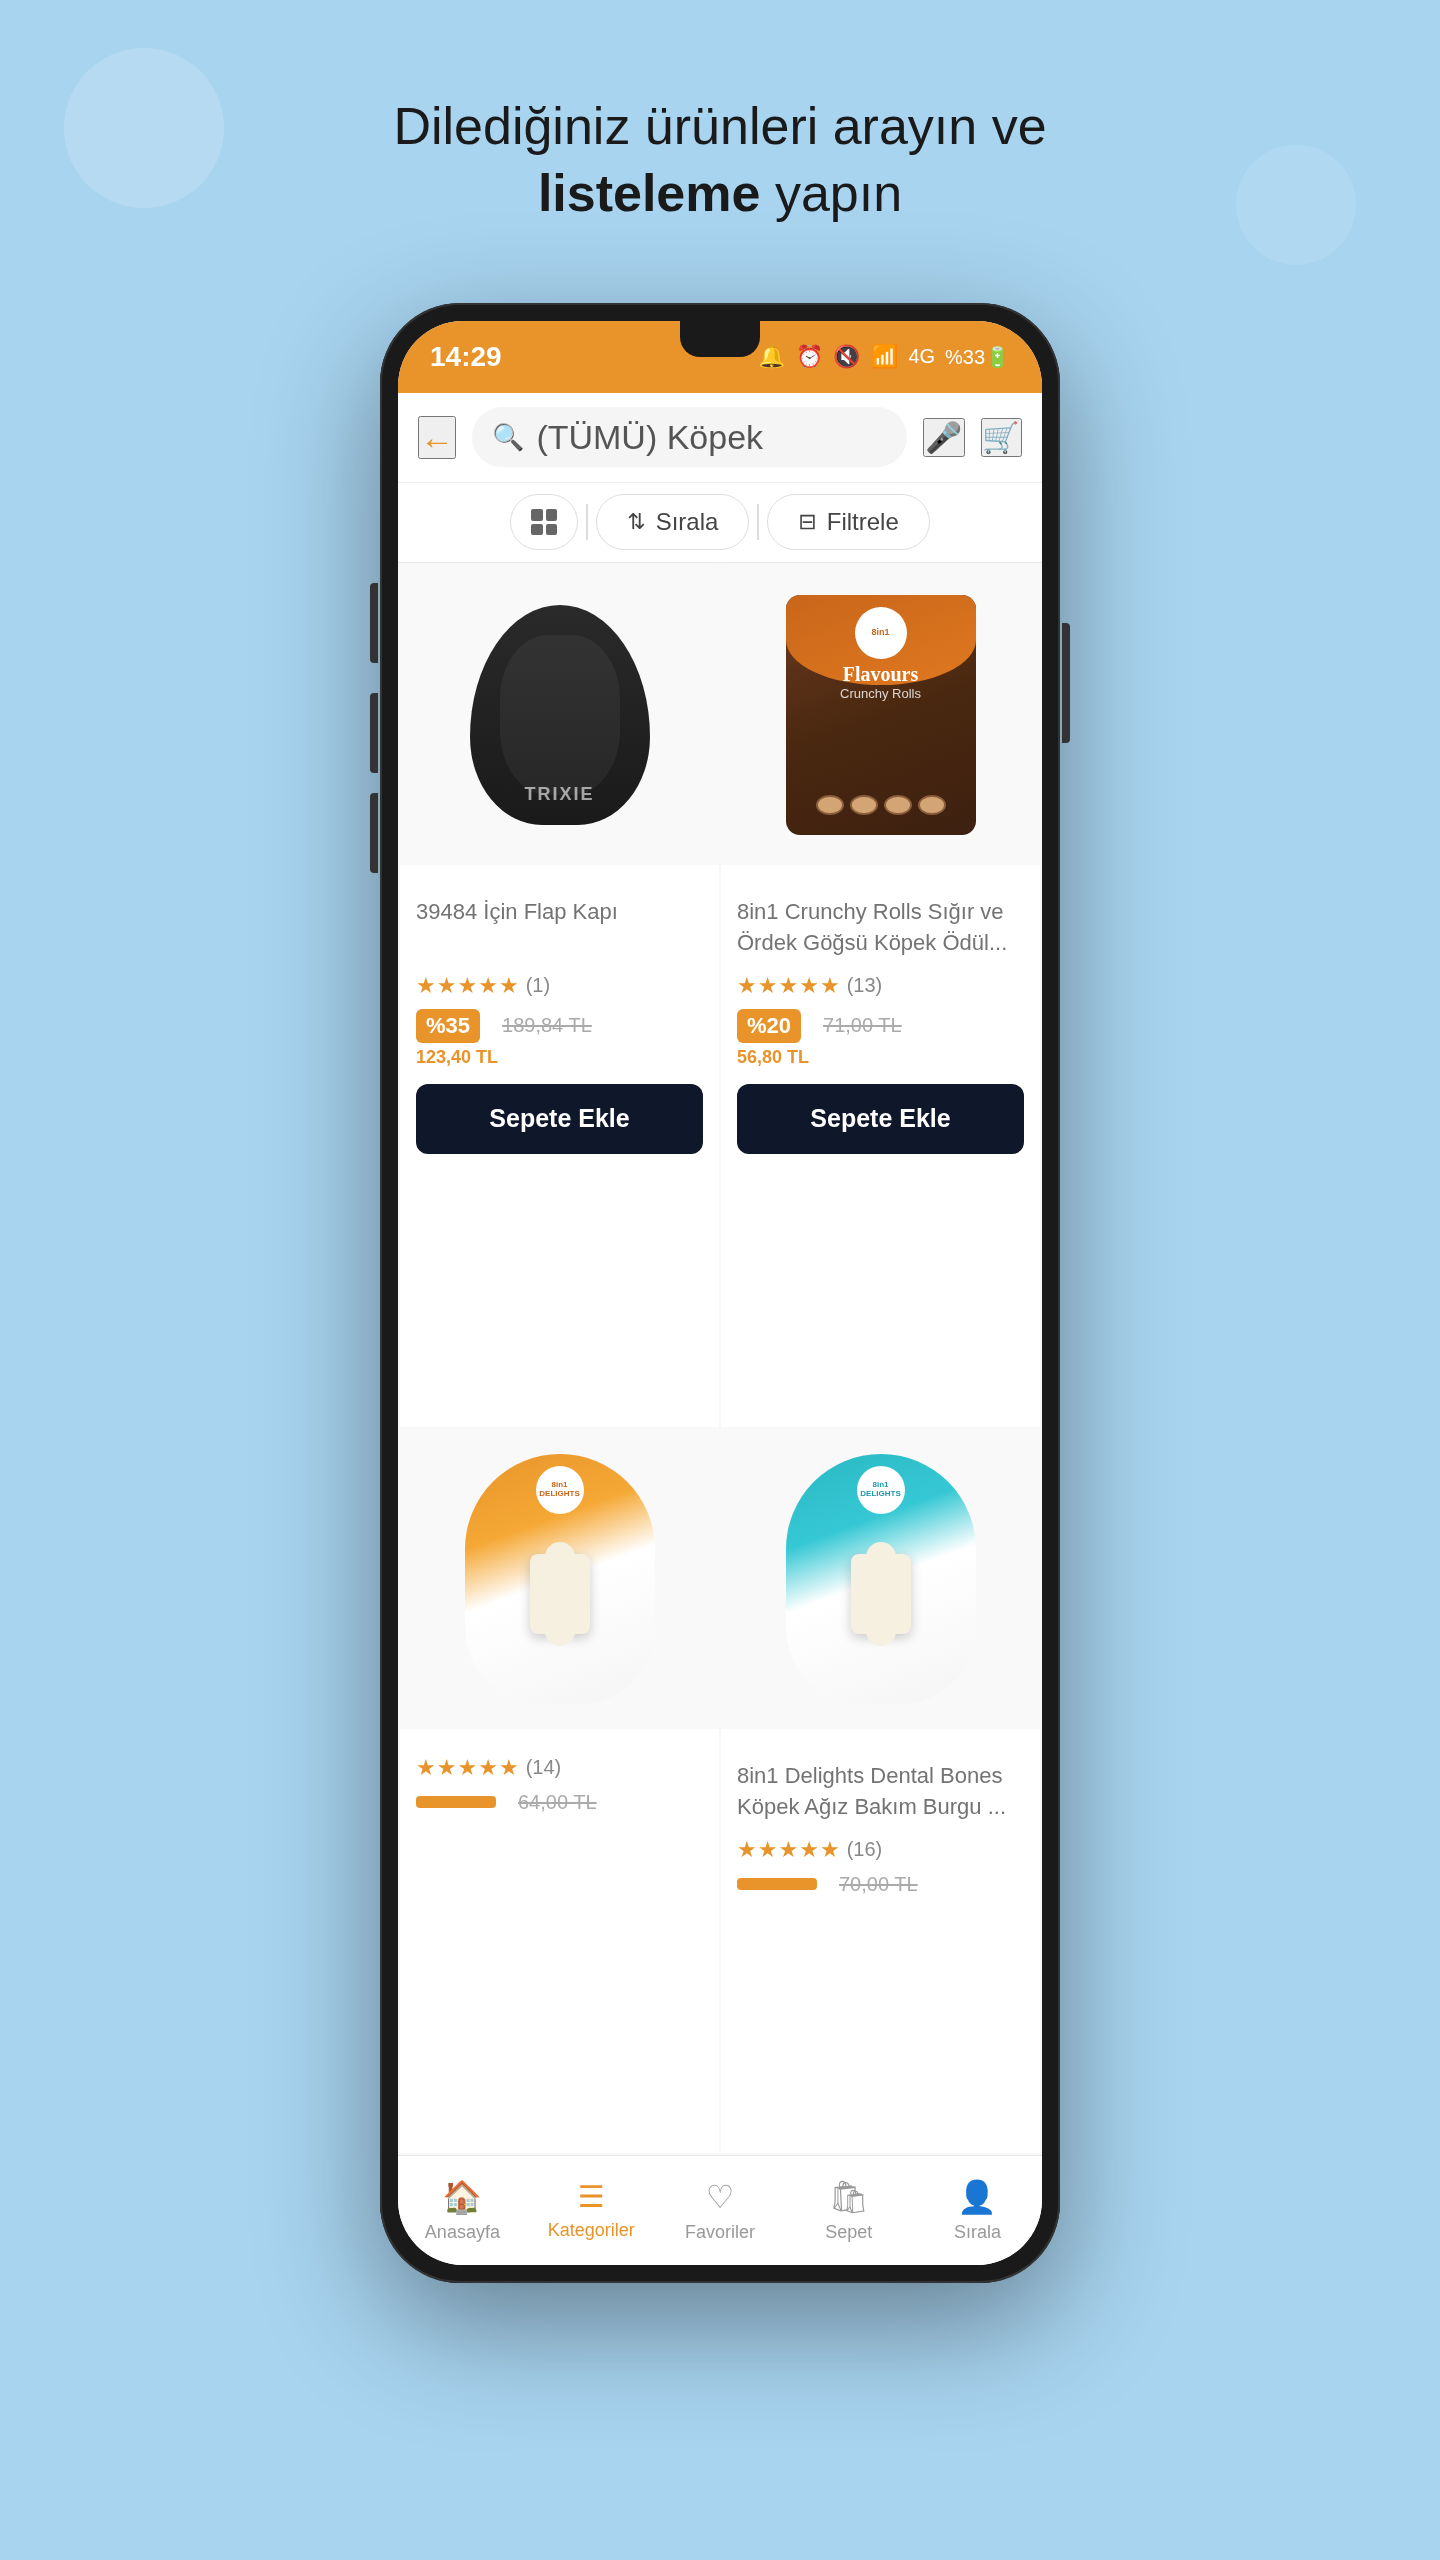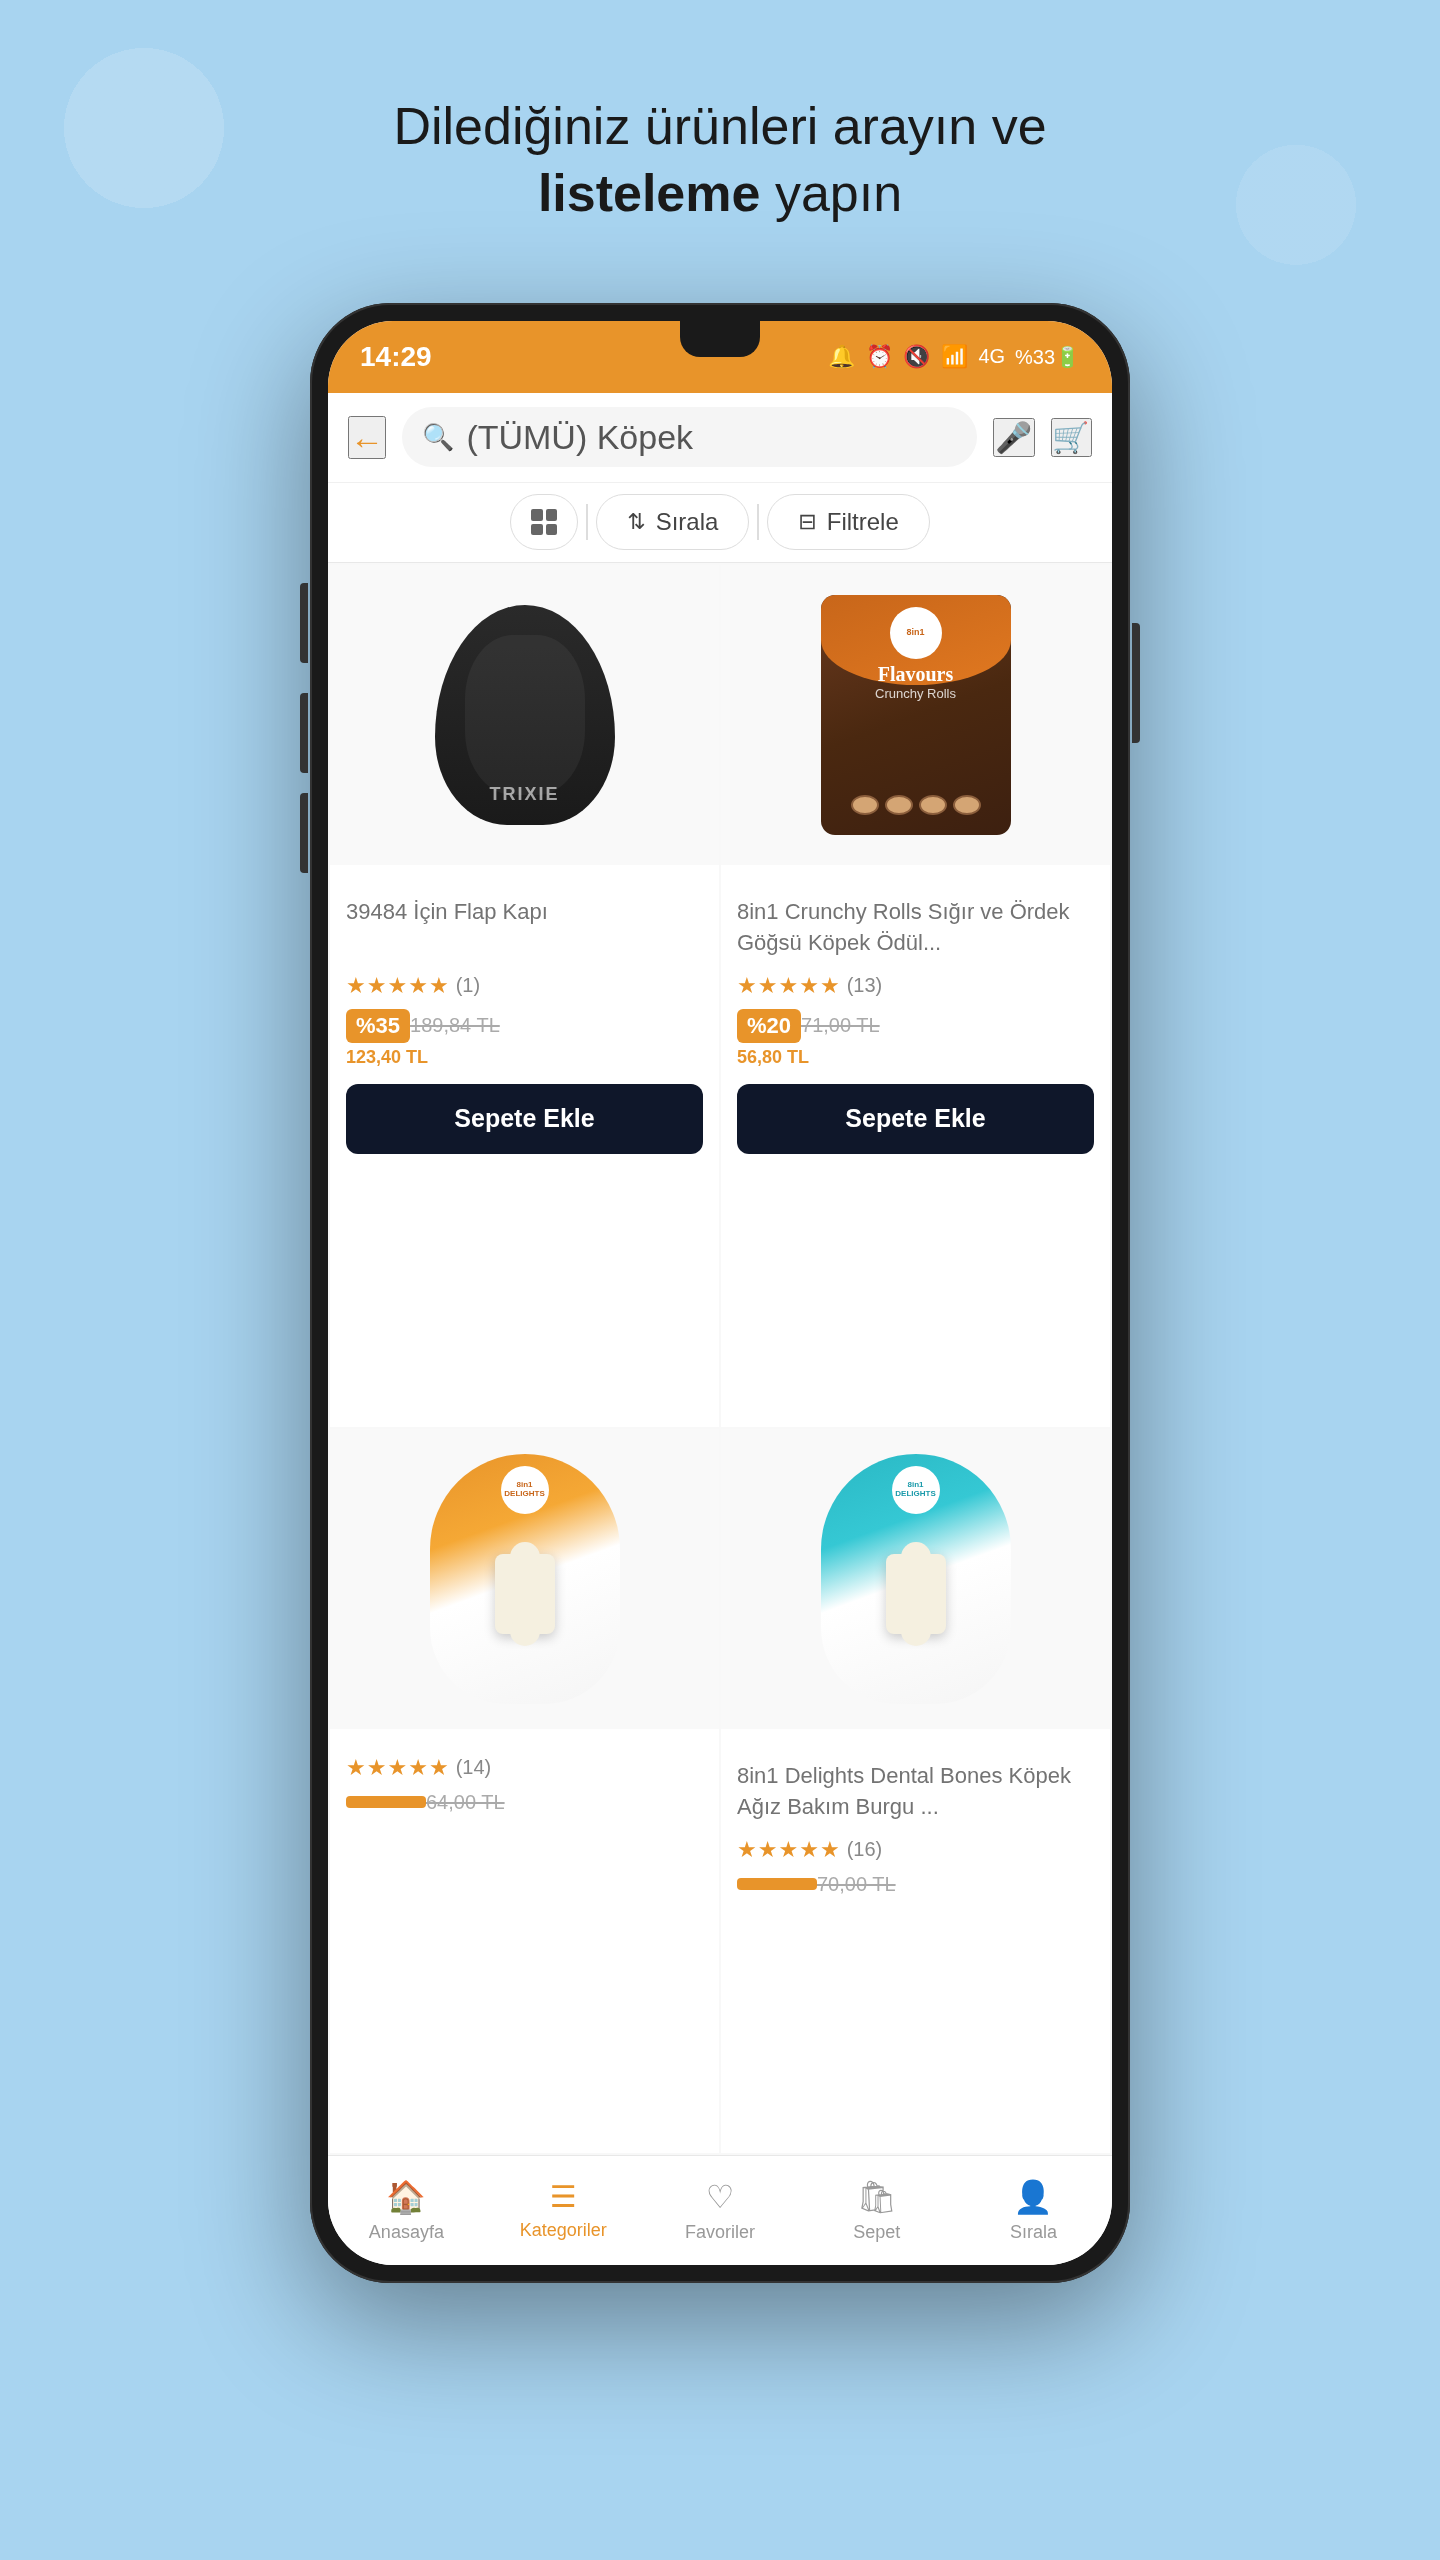--- a/index.html
+++ b/index.html
@@ -22,21 +22,21 @@
       position: absolute;
       inset: 0;
       background: radial-gradient(circle at 10% 5%, rgba(255,255,255,0.15) 80px, transparent 80px),
                   radial-gradient(circle at 90% 8%, rgba(255,255,255,0.1) 60px, transparent 60px);
       pointer-events: none;
     }
 
     
     .phone-frame {
       margin-top: 80px;
-      width: 820px;
+      width: 680px;
       height: 1980px;
       background: #1a1a1a;
       border-radius: 80px;
       padding: 18px;
       box-shadow: 0 40px 120px rgba(0,0,0,0.4), inset 0 0 0 2px #333;
       position: relative;
       flex-shrink: 0;
     }
 
     
@@ -416,21 +416,21 @@
       letter-spacing: 1px;
     }
     .review-count {
       font-size: 20px;
       color: #888;
     }
 
     .price-row {
       display: flex;
       align-items: center;
-      gap: 0;
+      gap: 22px;
       margin-top: 10px;
       flex-wrap: wrap;
     }
     .discount-badge {
       background: #E8942A;
       color: #fff;
       font-size: 22px;
       font-weight: 700;
       padding: 4px 10px;
       border-radius: 6px;

